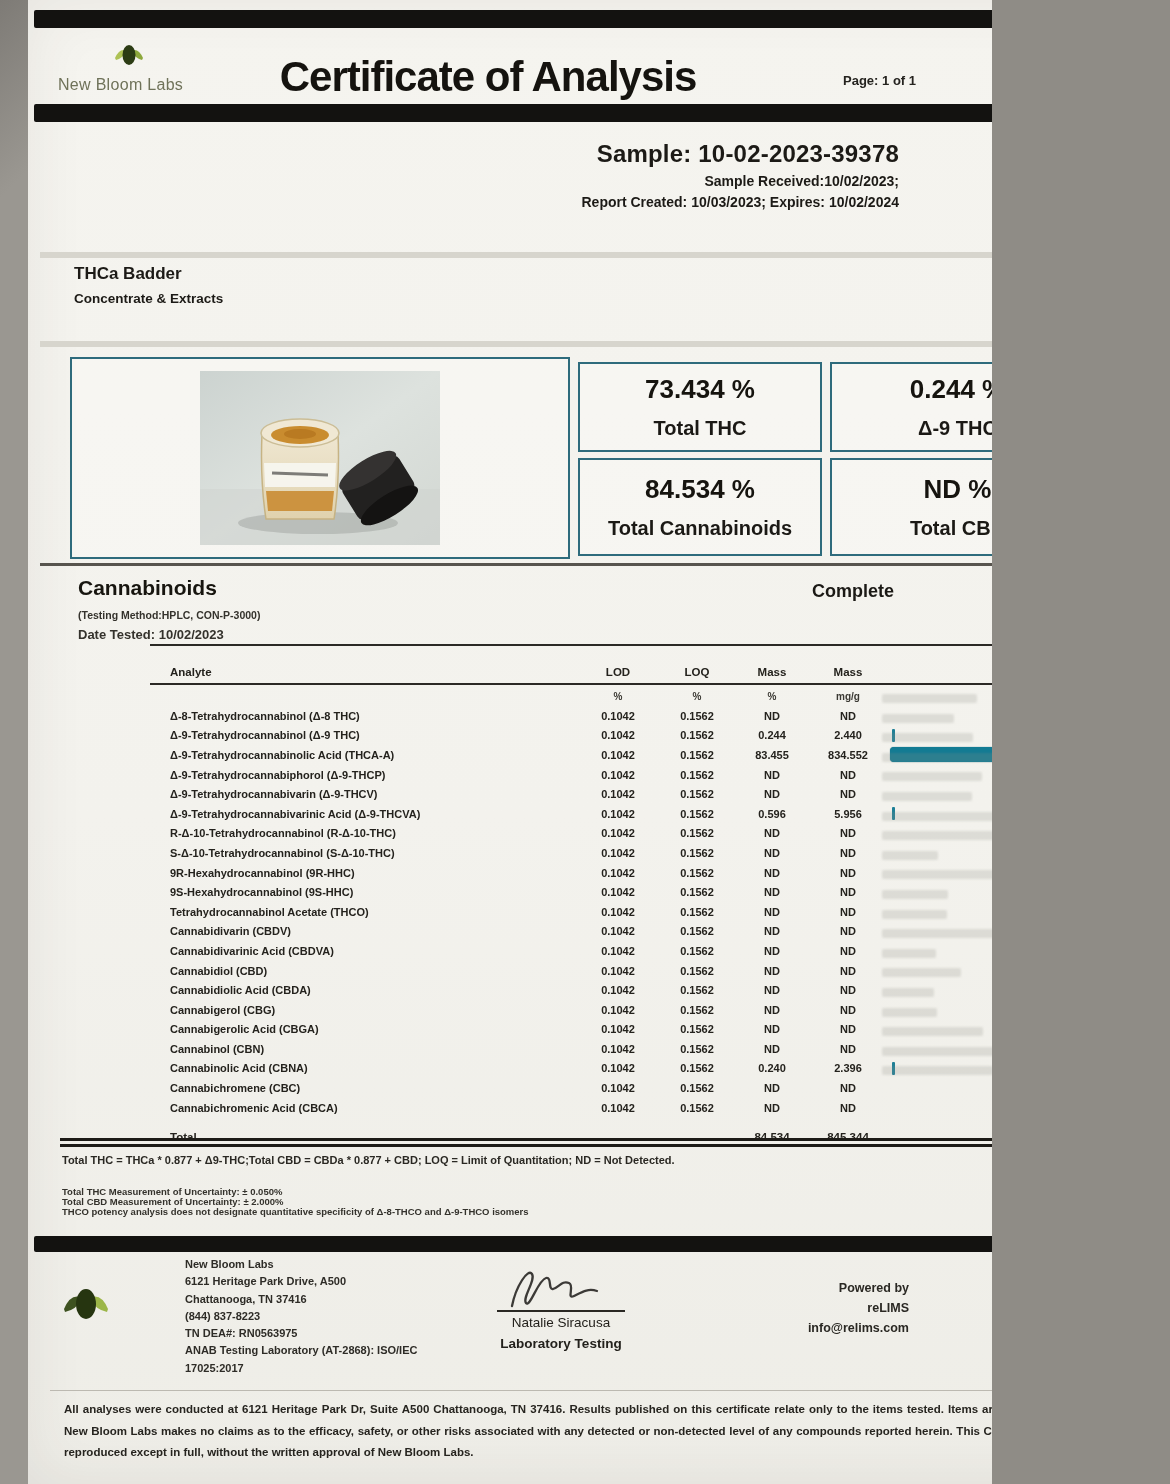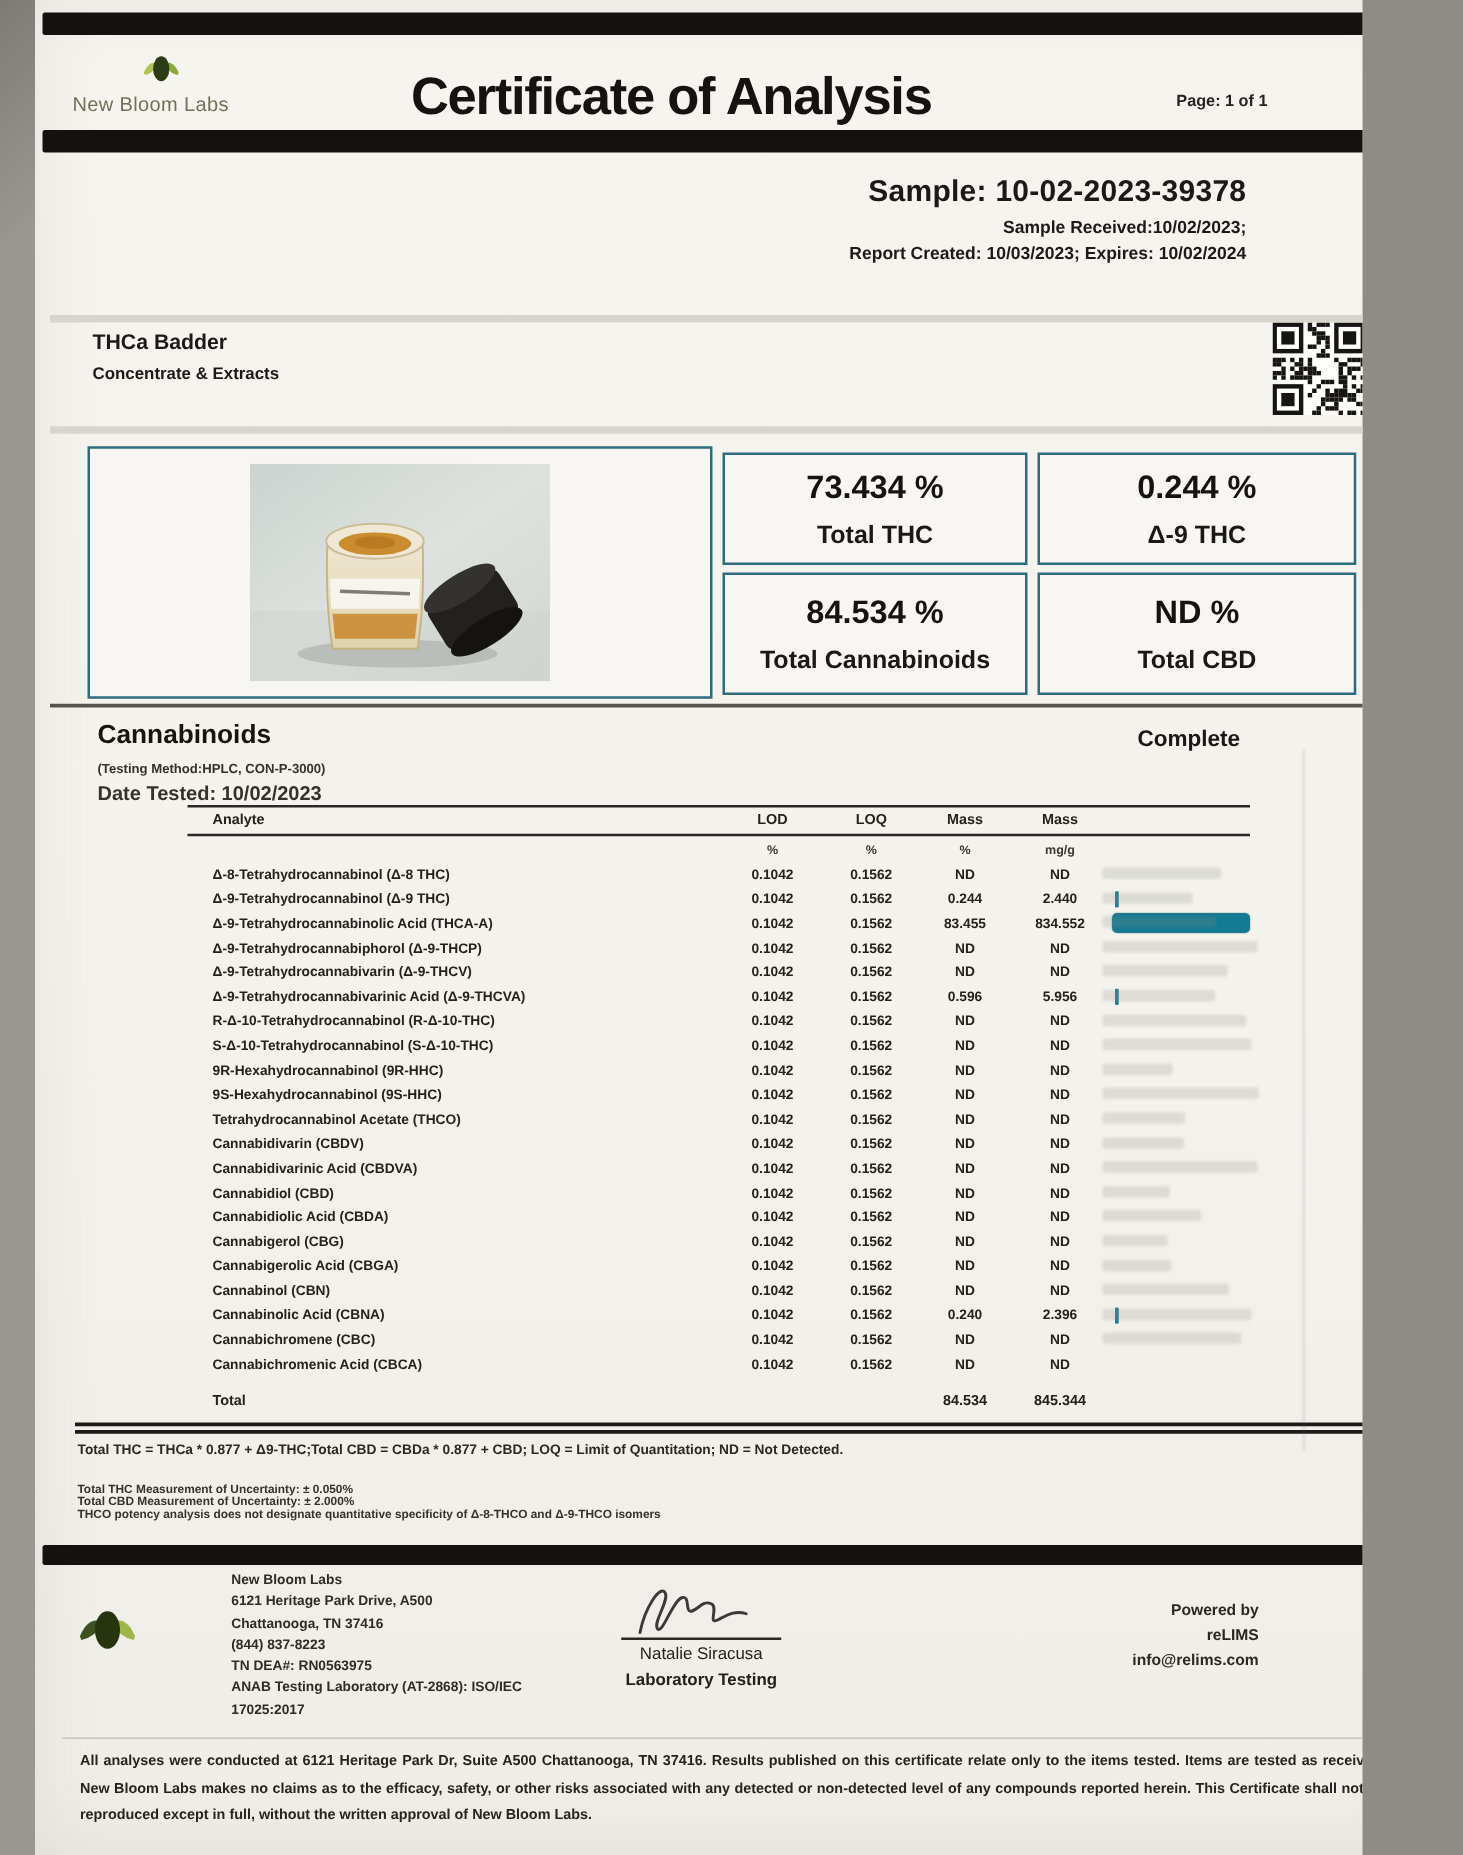--- a/index.html
+++ b/index.html
@@ -1,16 +1,16 @@
 <!DOCTYPE html>
 <html><head>
 <meta charset="utf-8">
 <style>
   html,body{margin:0;padding:0;background:#8f8c86;font-family:"Liberation Sans",sans-serif;}
-  #page{position:relative;width:1090px;height:1484px;background:linear-gradient(135deg,#7e7b76 0%,#9a9791 8%,#9a9791 92%,#85827d 100%);overflow:hidden;}
+  #page{position:relative;width:992px;height:1484px;background:linear-gradient(135deg,#7e7b76 0%,#9a9791 8%,#9a9791 92%,#85827d 100%);overflow:hidden;}
   .paper{position:absolute;left:28px;top:0;width:1114px;height:1484px;
     background:linear-gradient(180deg,#f5f4ef 0%,#f3f2ed 55%,#eeede7 100%);
     box-shadow:inset 0 0 60px rgba(60,55,45,.08);}
   .bar{position:absolute;left:34px;width:1104px;background:#131210;border-radius:2px;}
   #bar-top{top:10px;height:18px;}
   #bar-header{top:104px;height:18px;}
   #bar-footer{top:1236px;height:16px;}
   .divider{position:absolute;left:40px;width:1096px;height:6px;background:#d7d5cd;filter:blur(.6px);}
   #divider-1{top:252px;}
   #divider-2{top:341px;}
@@ -40,25 +40,25 @@
   #result-box-2{left:830px;top:362px;width:255px;height:90px;}
   #result-box-3{left:578px;top:458px;width:244px;height:98px;}
   #result-box-4{left:830px;top:458px;width:255px;height:98px;}
   .rval{font-size:26px;font-weight:700;color:#16140f;}
   .rlab{font-size:20px;font-weight:600;color:#1b1915;}
 
   
   #cann-title{position:absolute;left:78px;top:576px;font-size:21px;font-weight:700;color:#17150f;}
   #cann-status{position:absolute;right:98px;top:581px;font-size:18px;font-weight:600;color:#1b1915;}
   #cann-method{position:absolute;left:78px;top:609px;font-size:10.5px;font-weight:700;color:#34322c;}
-  #cann-date{position:absolute;left:78px;top:627px;font-size:16px;font-weight:700;color:#34322c;}
+  #cann-date{position:absolute;left:78px;top:627px;font-size:13px;font-weight:700;color:#34322c;}
 
   
   #table{position:absolute;left:150px;top:644px;width:850px;color:#24221d;}
-  .thead{display:flex;border-top:2px solid #2b2925;border-bottom:2.5px solid #2b2925;padding:4px 0 5px;font-size:11.5px;font-weight:700;}
+  .thead{display:flex;border-top:2px solid #2b2925;border-bottom:2.5px solid #2b2925;padding:20px 0 5px;font-size:11.5px;font-weight:700;}
   .units{display:flex;padding:6px 0 4px;font-size:10px;font-weight:700;color:#3a3832;}
   .trow{display:flex;align-items:center;height:19.6px;font-size:11px;font-weight:600;}
   .trow-total{display:flex;align-items:flex-end;height:26px;font-size:11.5px;font-weight:700;}
   .c-name{width:428px;padding-left:20px;box-sizing:border-box;text-align:left;}
   .c-lod{width:80px;text-align:center;}
   .c-loq{width:78px;text-align:center;}
   .c-mass{width:72px;text-align:center;}
   .c-mgg{width:80px;text-align:center;}
   .c-mark{width:112px;position:relative;height:100%;}
   .tick{position:absolute;left:4px;top:3px;width:3px;height:13px;background:#1d7f96;border-radius:1px;}

